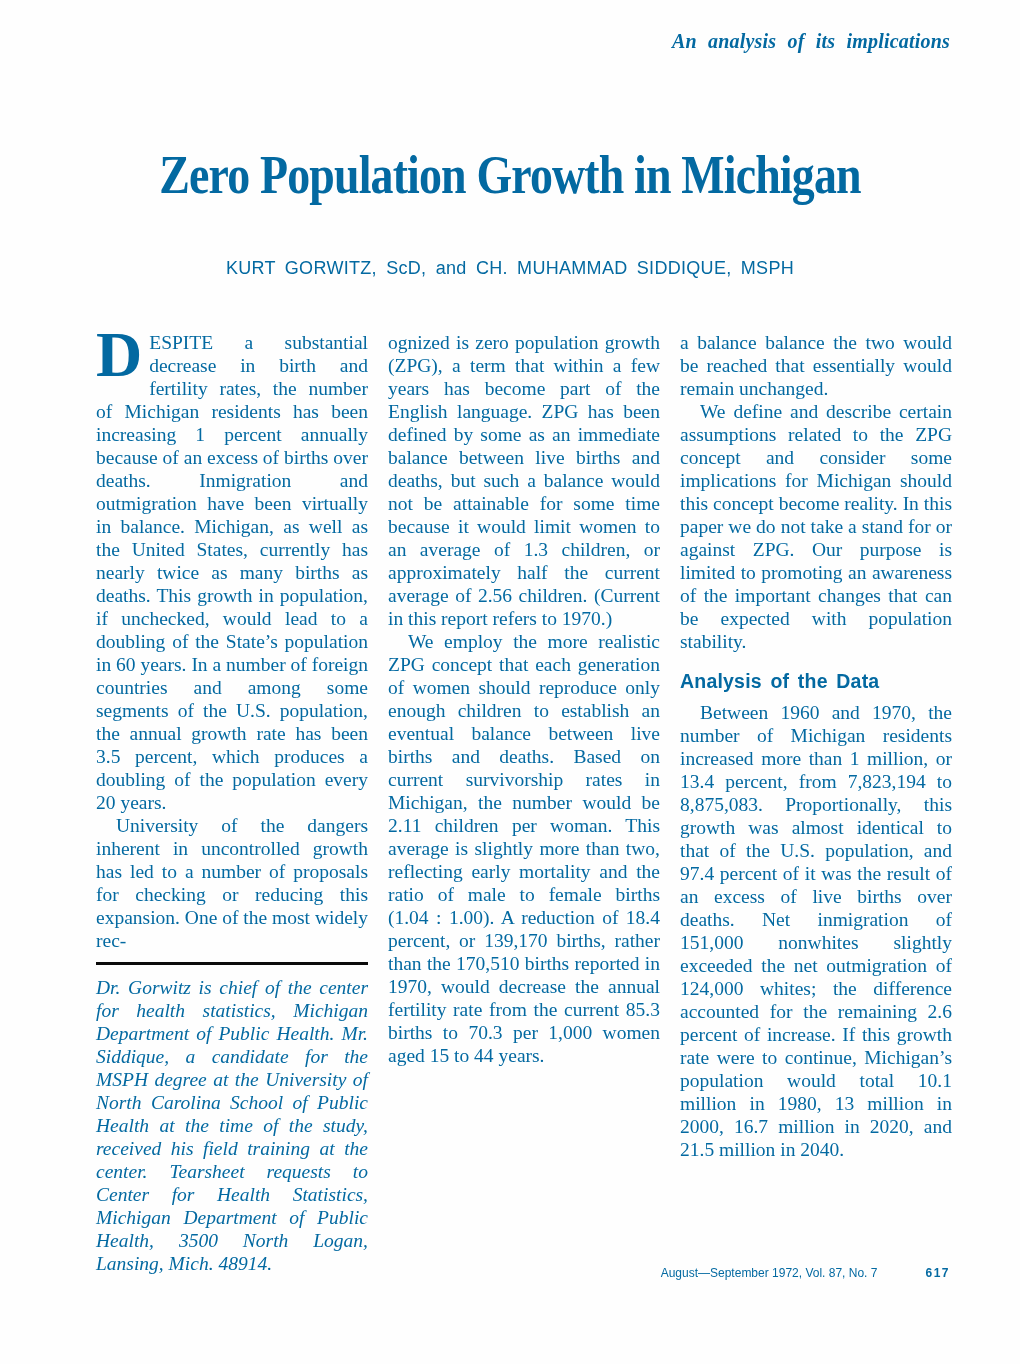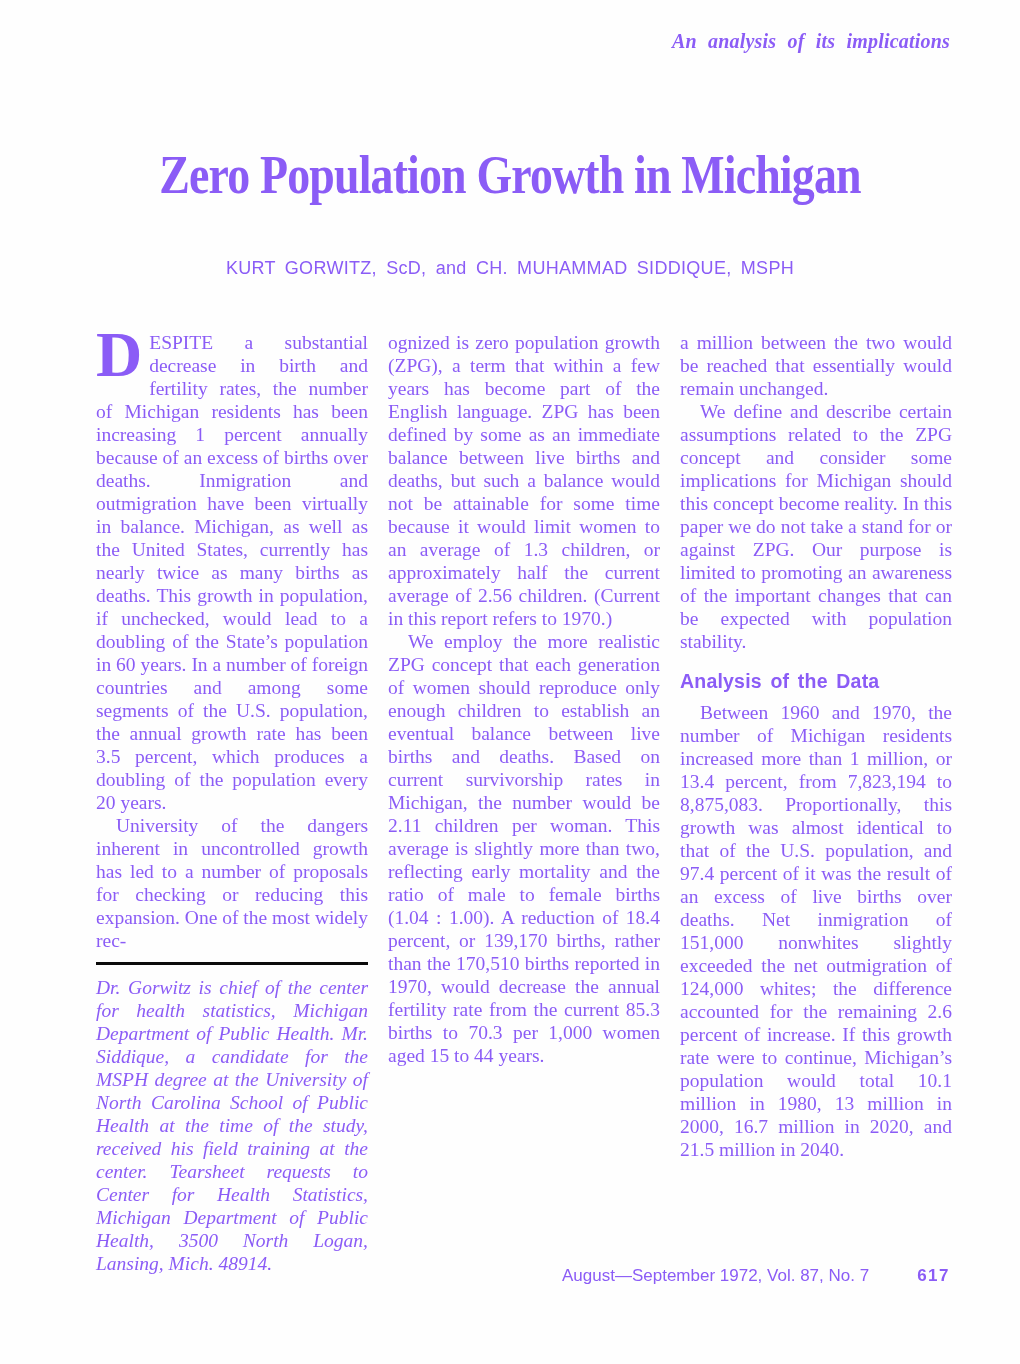--- a/index.html
+++ b/index.html
@@ -1,18 +1,18 @@
 <!DOCTYPE html>
 <html><head>
 <meta charset="utf-8">
 <style>
   html, body { margin:0; padding:0; background:#ffffff; }
   .page {
     position:relative; width:1020px; height:1364px;
-    background:#fefefe; color:#8b5cf6; overflow:hidden;
+    background:#fefefe; color:#0369a1; overflow:hidden;
     font-family:"Liberation Serif", serif;
   }
   .header-note {
     position:absolute; top:30px; right:70px;
     font-family:"Liberation Serif", serif;
     font-style:italic; font-weight:700; font-size:20px;
     word-spacing:6px; letter-spacing:0.2px;
   }
   .title {
     position:absolute; top:144px; left:0; width:100%; margin:0;
@@ -54,21 +54,21 @@
     margin:17px 0 9px 0 !important;
     font-family:"Liberation Sans", sans-serif;
     font-weight:700; font-size:19px; line-height:22px !important;
     text-align:right; text-indent:0 !important;
     letter-spacing:0.2px; word-spacing:3px;
   }
   .footer {
     position:absolute; top:1266px; left:96px; width:854px;
     text-align:right;
     font-family:"Liberation Sans", sans-serif;
-    font-size:17px; font-weight:400;
+    font-size:12px; font-weight:400;
   }
   .footer .pagenum {
     font-weight:700; margin-left:48px; letter-spacing:1.5px;
   }
 </style>
 </head>
 <body>
 
 <div class="page">
 
@@ -86,21 +86,21 @@
       <hr class="bio-rule">
       <p class="bio">Dr. Gorwitz is chief of the center for health statistics, Michigan Department of Public Health. Mr. Siddique, a candidate for the MSPH degree at the University of North Carolina School of Public Health at the time of the study, received his field training at the center. Tearsheet requests to Center for Health Statistics, Michigan Department of Public Health, 3500 North Logan, Lansing, Mich. 48914.</p>
     </div>
 
     <div class="col">
       <p>ognized is zero population growth (ZPG), a term that within a few years has become part of the English language. ZPG has been defined by some as an immediate balance between live births and deaths, but such a balance would not be attainable for some time because it would limit women to an average of 1.3 children, or approximately half the current average of 2.56 children. (Current in this report refers to 1970.)</p>
       <p class="indent">We employ the more realistic ZPG concept that each generation of women should reproduce only enough children to establish an eventual balance between live births and deaths. Based on current survivorship rates in Michigan, the number would be 2.11 children per woman. This average is slightly more than two, reflecting early mortality and the ratio of male to female births (1.04 : 1.00). A reduction of 18.4 percent, or 139,170 births, rather than the 170,510 births reported in 1970, would decrease the annual fertility rate from the current 85.3 births to 70.3 per 1,000 women aged 15 to 44 years.</p>
     </div>
 
     <div class="col">
-      <p>a million between the two would be reached that essentially would remain unchanged.</p>
+      <p>a balance balance the two would be reached that essentially would remain unchanged.</p>
       <p class="indent">We define and describe certain assumptions related to the ZPG concept and consider some implications for Michigan should this concept become reality. In this paper we do not take a stand for or against ZPG. Our purpose is limited to promoting an awareness of the important changes that can be expected with population stability.</p>
       <p class="section-heading">Analysis of the Data</p>
       <p class="indent">Between 1960 and 1970, the number of Michigan residents increased more than 1 million, or 13.4 percent, from 7,823,194 to 8,875,083. Proportionally, this growth was almost identical to that of the U.S. population, and 97.4 percent of it was the result of an excess of live births over deaths. Net inmigration of 151,000 nonwhites slightly exceeded the net outmigration of 124,000 whites; the difference accounted for the remaining 2.6 percent of increase. If this growth rate were to continue, Michigan’s population would total 10.1 million in 1980, 13 million in 2000, 16.7 million in 2020, and 21.5 million in 2040.</p>
     </div>
 
   </div>
 
   <div class="footer">
     <span>August—September 1972, Vol. 87, No. 7</span><span class="pagenum">617</span>
   </div>

